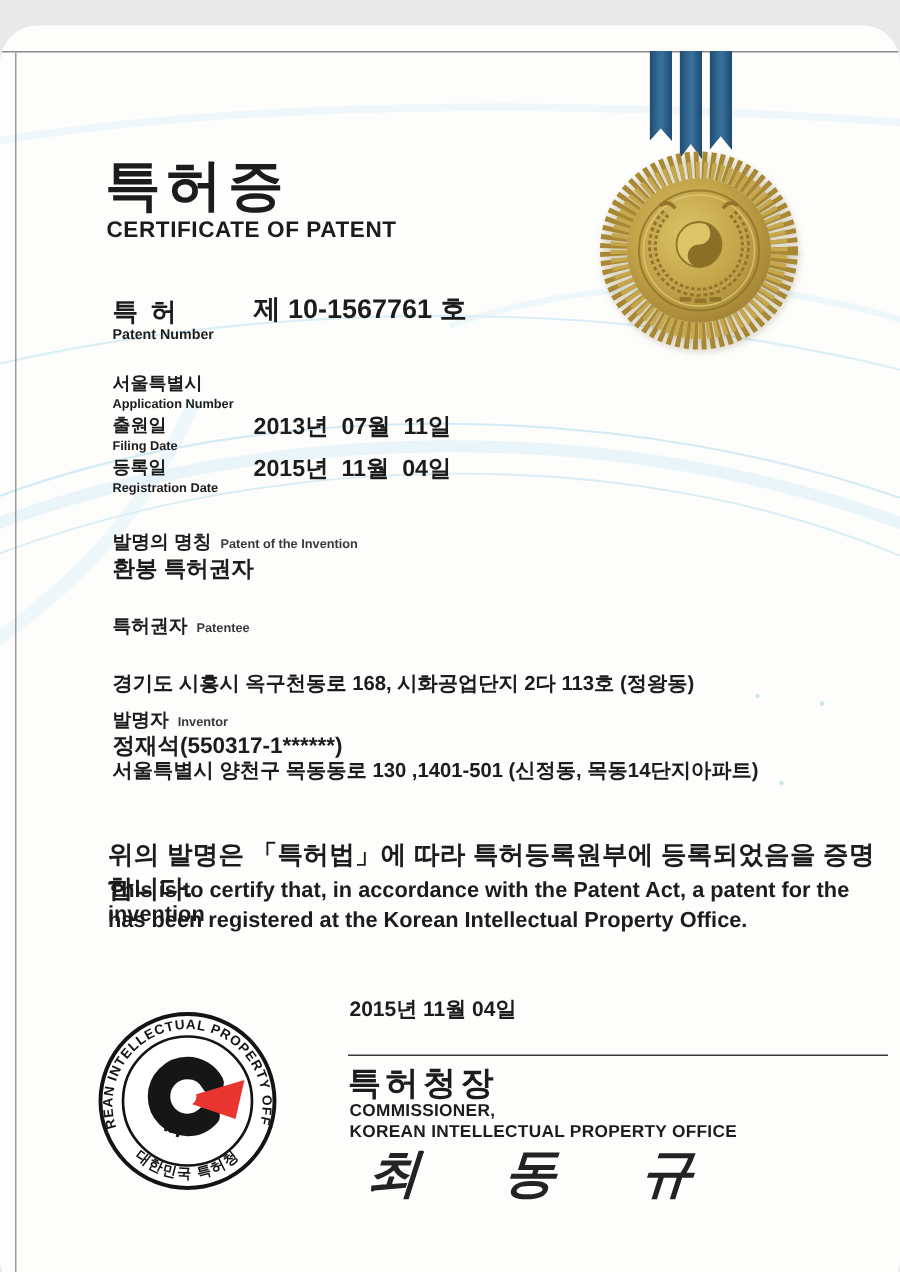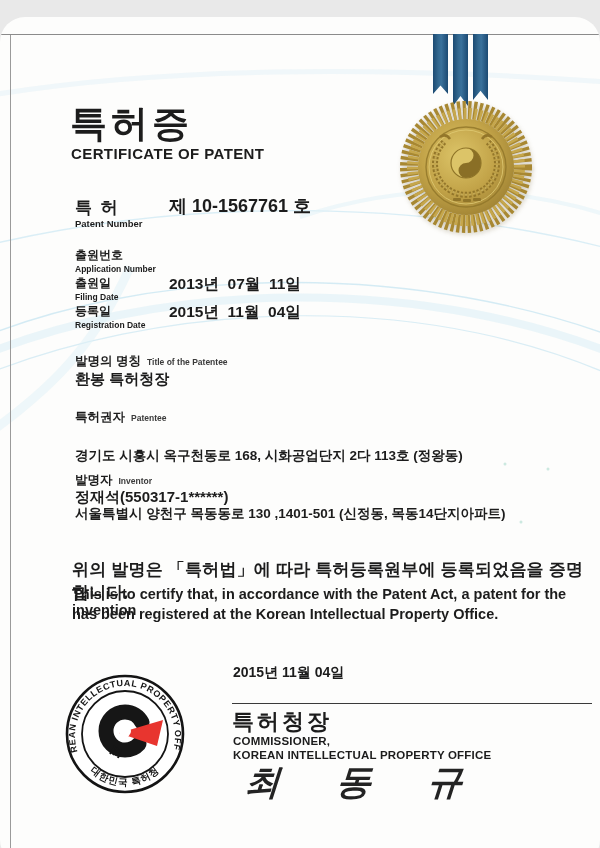--- a/index.html
+++ b/index.html
@@ -117,40 +117,40 @@
     </svg>
 
     <div class="abs title-ko">특허증</div>
     <div class="abs title-en">CERTIFICATE OF PATENT</div>
 
     <div class="abs pn-label">특 허</div>
     <div class="abs pn-sub">Patent Number</div>
     <div class="abs pn-value">제 10-1567761 호</div>
 
     <div class="abs frow f1">
-      <div class="ko">출원번호</div>
+      <div class="ko">서울특별시</div>
       <div class="en">Application Number</div>
     </div>
 
     <div class="abs frow f2">
       <div class="ko">출원일</div>
       <div class="en">Filing Date</div>
     </div>
     <div class="abs fval fv2">2013년  07월  11일</div>
 
     <div class="abs frow f3">
       <div class="ko">등록일</div>
       <div class="en">Registration Date</div>
     </div>
     <div class="abs fval fv3">2015년  11월  04일</div>
 
     <div class="abs sec-label inv-label">
-      <span>발명의 명칭</span><span class="en">Title of the Patentee</span>
+      <span>발명의 명칭</span><span class="en">Patent of the Invention</span>
     </div>
-    <div class="abs inv-value">환봉 특허청장</div>
+    <div class="abs inv-value">환봉 특허권자</div>
 
     <div class="abs sec-label pat-label">
       <span>특허권자</span><span class="en">Patentee</span>
     </div>
     <div class="abs pat-addr">경기도 시흥시 옥구천동로 168, 시화공업단지 2다 113호 (정왕동)</div>
 
     <div class="abs sec-label invr-label">
       <span>발명자</span><span class="en">Inventor</span>
     </div>
     <div class="abs invr-name">정재석(550317-1******)</div>

